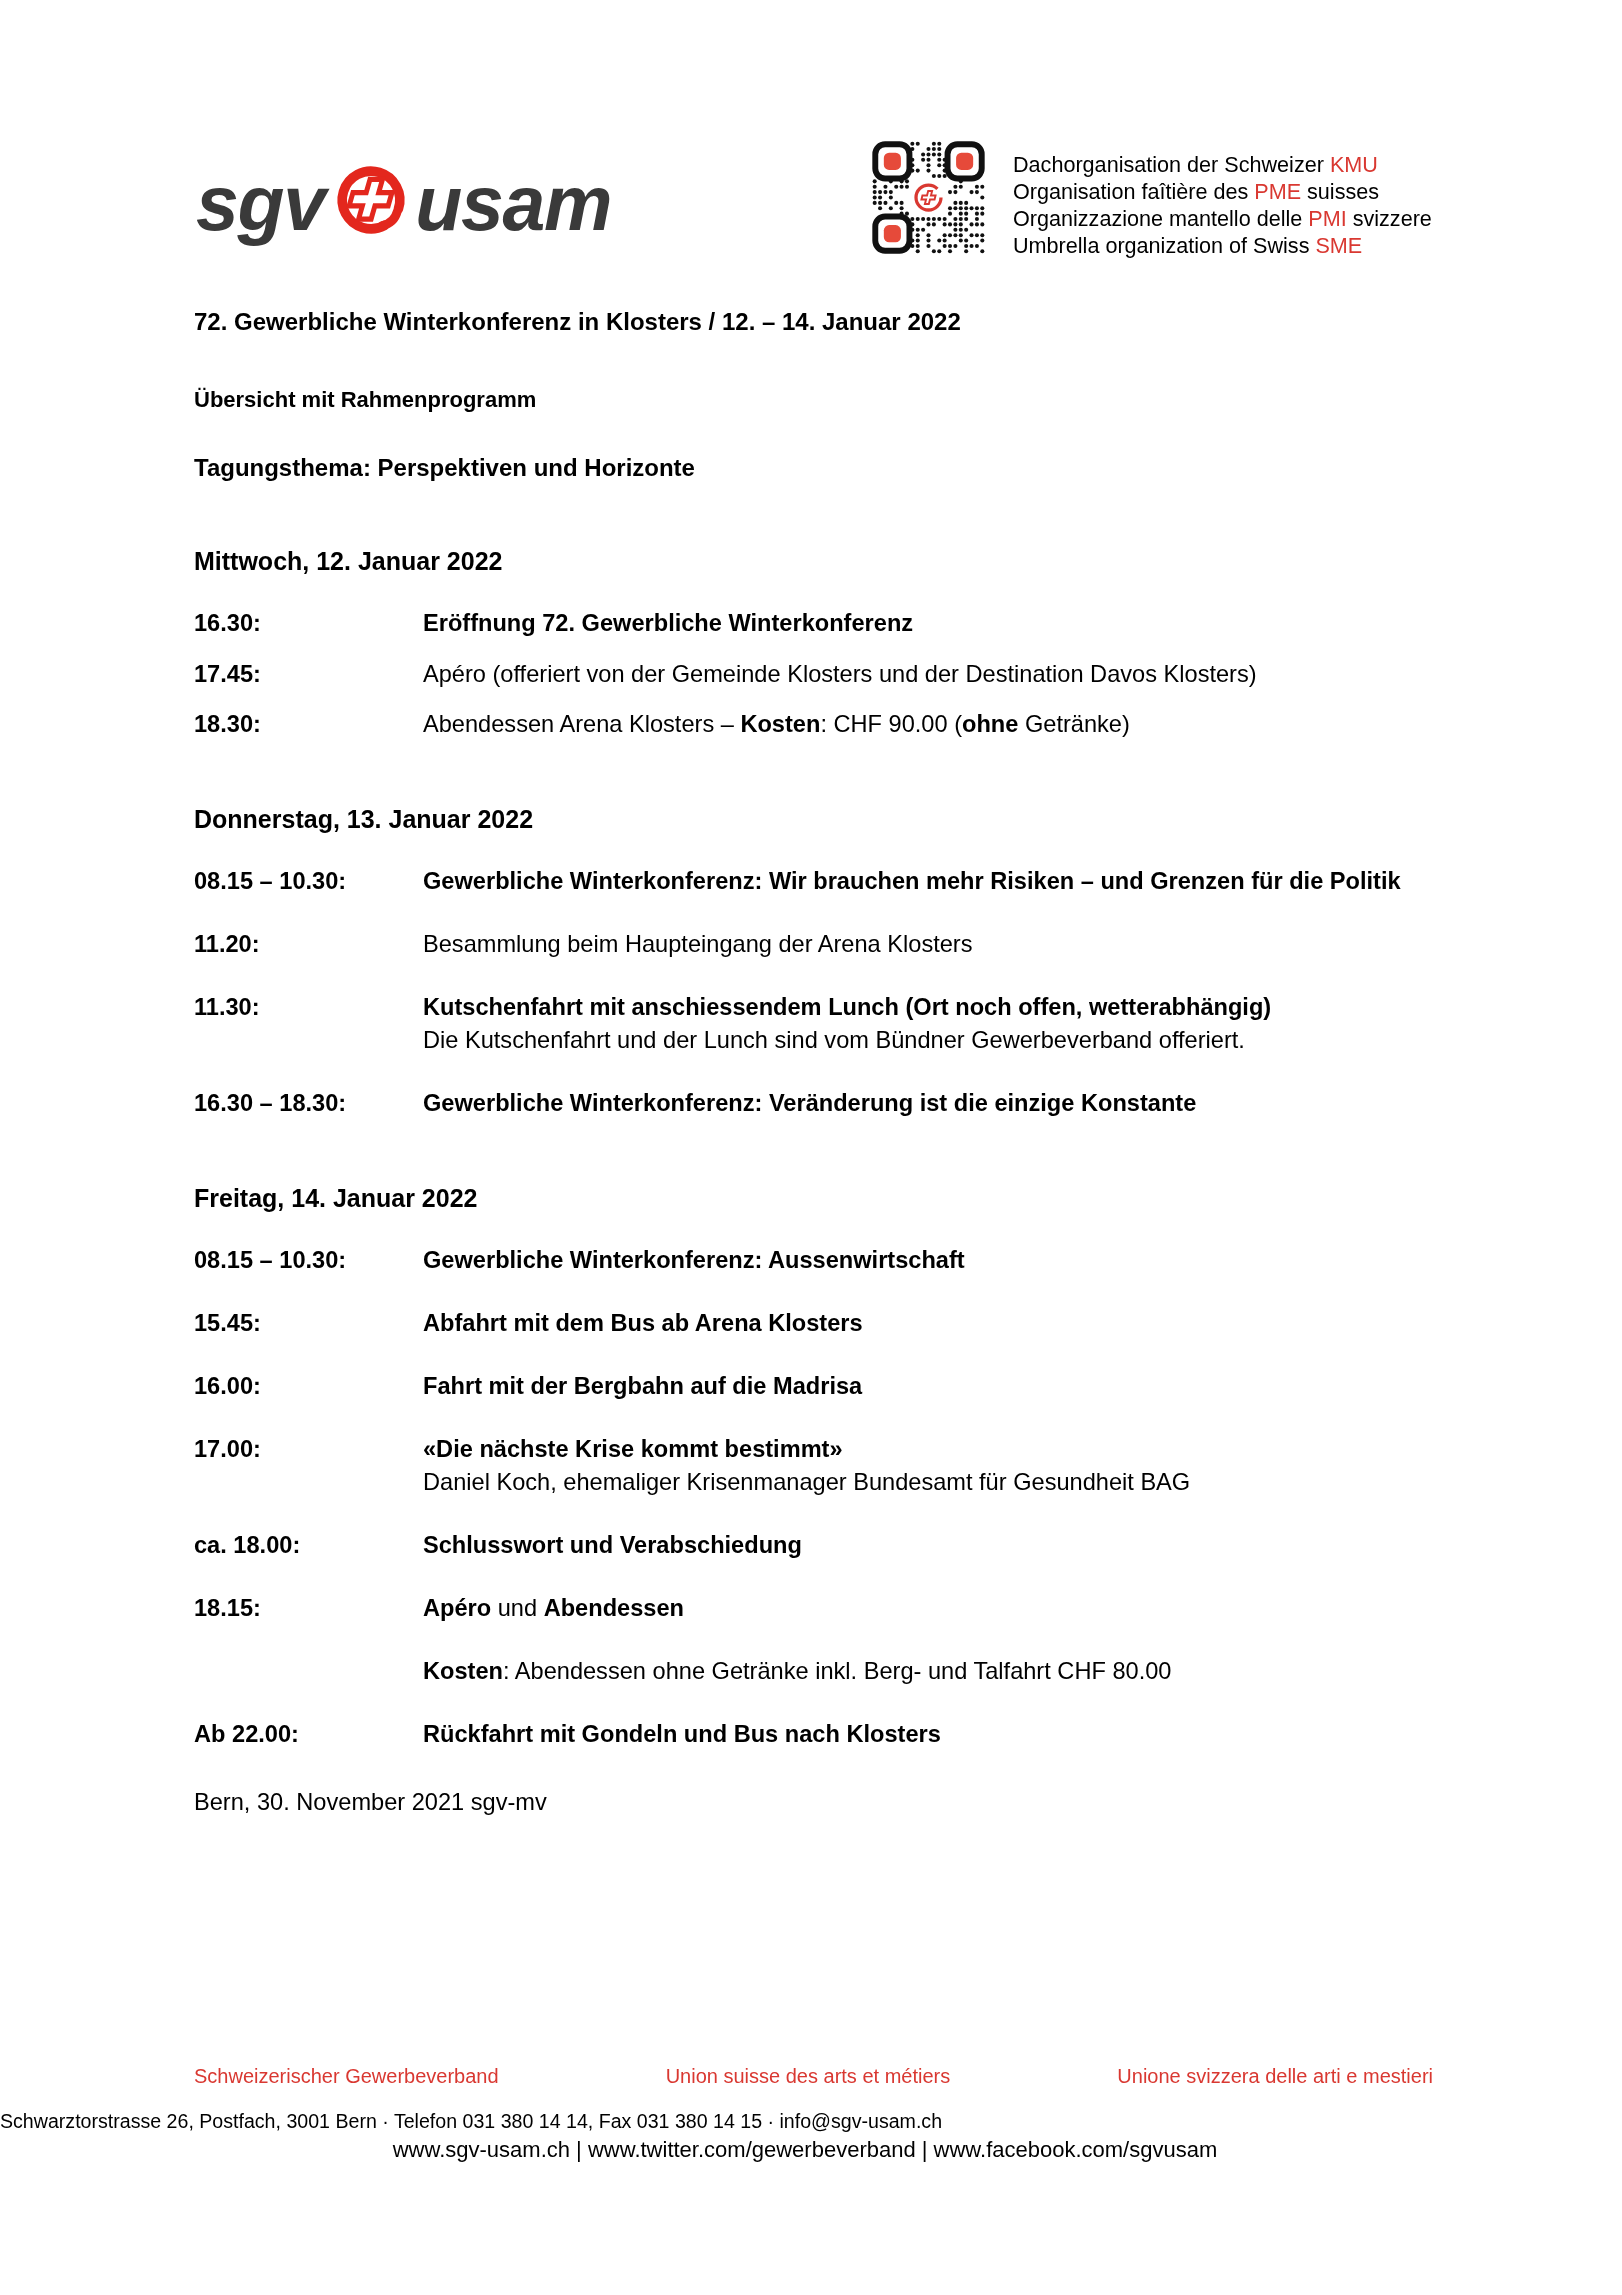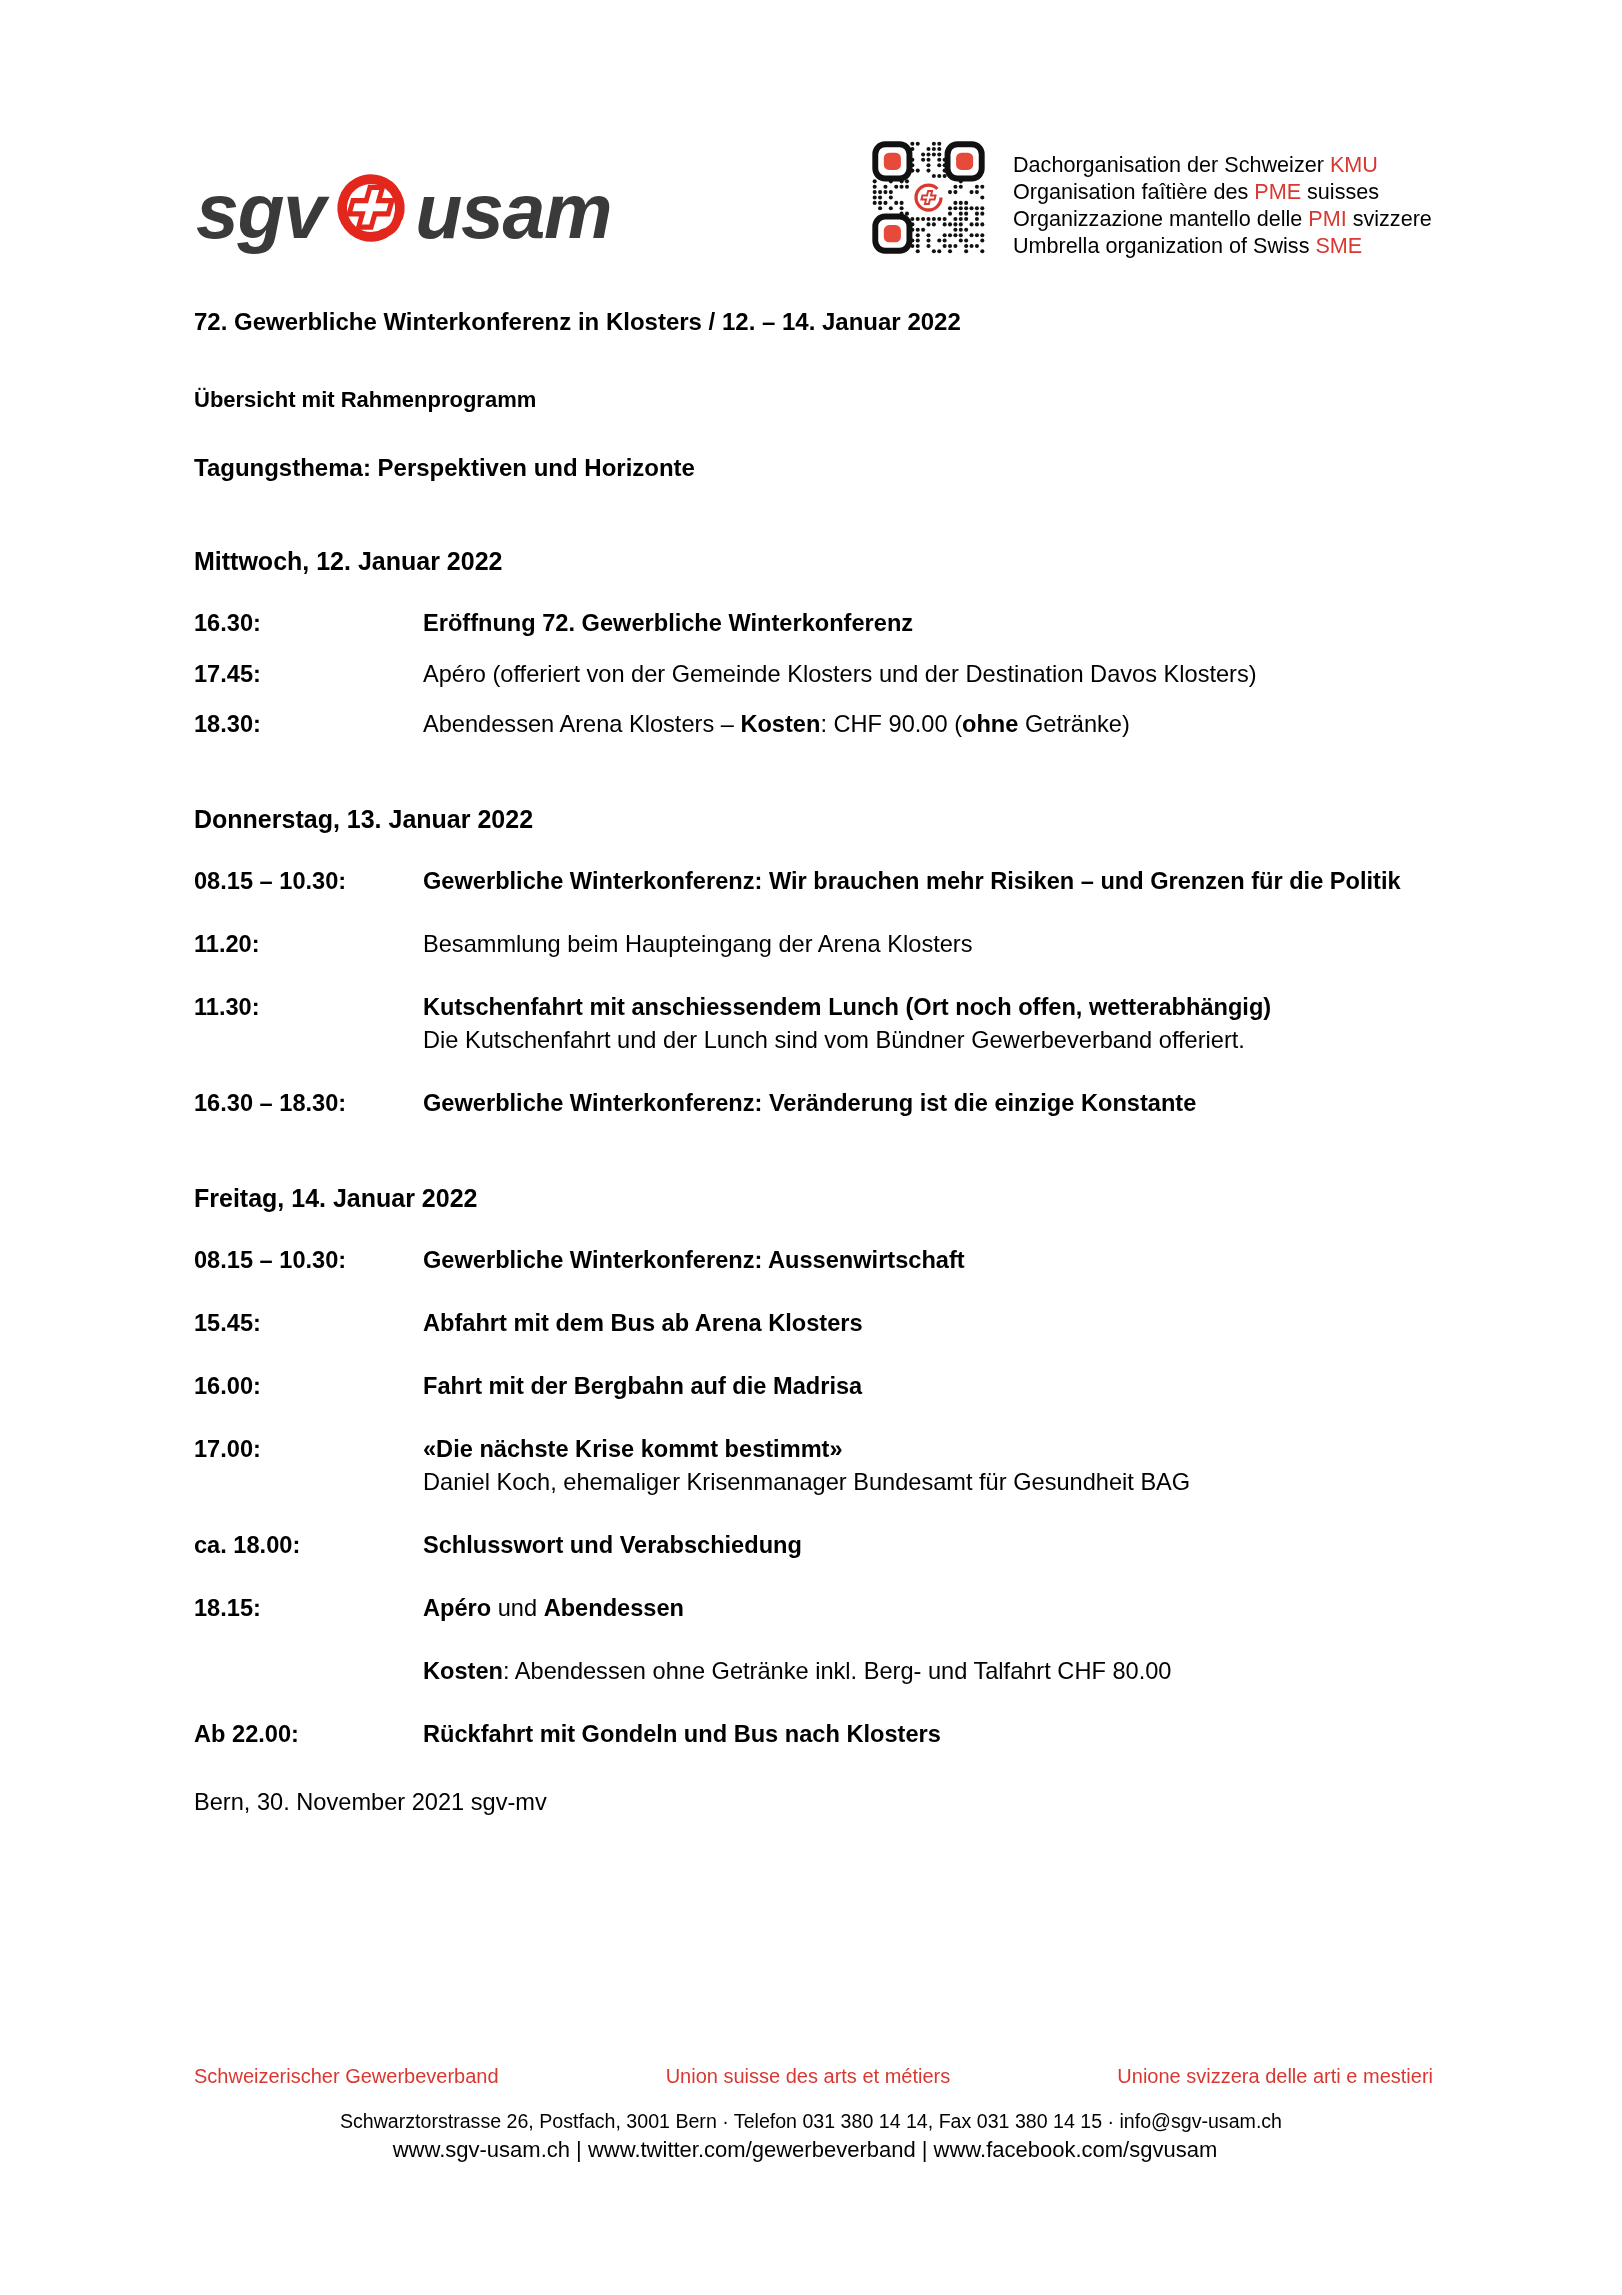--- a/index.html
+++ b/index.html
@@ -1,42 +1,42 @@
 <!DOCTYPE html>
 <html style="font-size:10.5px"><head>
 <meta charset="utf-8">
 <style>
   html,body{margin:0;padding:0;background:#888;}
   .page{
     position:relative;width:1622px;height:2295px;background:#ffffff;
     font-family:"Liberation Sans", sans-serif;color:#000;overflow:hidden;
   }
   
-  .logo{position:absolute;left:196px;top:168px;display:flex;align-items:center;}
+  .logo{position:absolute;left:196px;top:160px;display:flex;align-items:center;}
   .logo-text{font-style:italic;font-weight:700;font-size:77px;color:#3a3a3a;letter-spacing:-1.3px;line-height:1;}
   .logo-emblem{width:80px;height:80px;margin:0 3.9px 6.5px 6.5px;}
   .qr{position:absolute;left:872px;top:141px;width:113px;height:113px;}
   .org{position:absolute;left:1013px;top:151px;font-size:21.6px;line-height:27px;white-space:nowrap;}
   .org .accent{color:#d93831;}
   
   .main{position:absolute;left:194px;top:306px;width:1239px;}
   .title{font-size:24px;font-weight:700;line-height:31px;}
   .subtitle{font-size:22px;font-weight:700;line-height:37px;margin-top:44px;}
   .theme{font-size:24px;font-weight:700;line-height:31px;margin-top:34px;}
   .section-heading{font-size:25px;font-weight:700;line-height:33px;margin:62px 0 29px 0;}
   .row{display:flex;margin-bottom:17.7px;}
   .sec-1 .row,.sec-2 .row{margin-bottom:30px;}
   .row.spacer{margin-top:13px;}
   .time{width:229px;flex-shrink:0;font-weight:700;font-size:23.6px;line-height:33px;}
   .desc{flex:1;font-size:23.6px;line-height:33px;}
   .desc .b{font-weight:700;}
   .dateline{font-size:23.6px;line-height:33px;margin-top:35px;}
   
   .footer-red{position:absolute;left:194px;top:2063px;width:1239px;display:flex;justify-content:space-between;font-size:20px;color:#d93831;line-height:26px;text-align:center;}
-  .footer-addr{position:absolute;left:0;top:2108px;width:1622px;text-align:center;font-size:19.6px;line-height:26px;}
+  .footer-addr{position:absolute;left:0;top:2108px;width:1622px;text-align:left;font-size:19.6px;line-height:26px;}
   .footer-web{position:absolute;left:0;top:2137px;width:1610px;text-align:center;font-size:22px;line-height:26px;}
 </style>
 </head>
 <body>
 
 <div class="page">
 
   <div class="logo">
     <span class="logo-text">sgv</span>
     <svg class="logo-emblem" viewBox="0 0 100 100">

